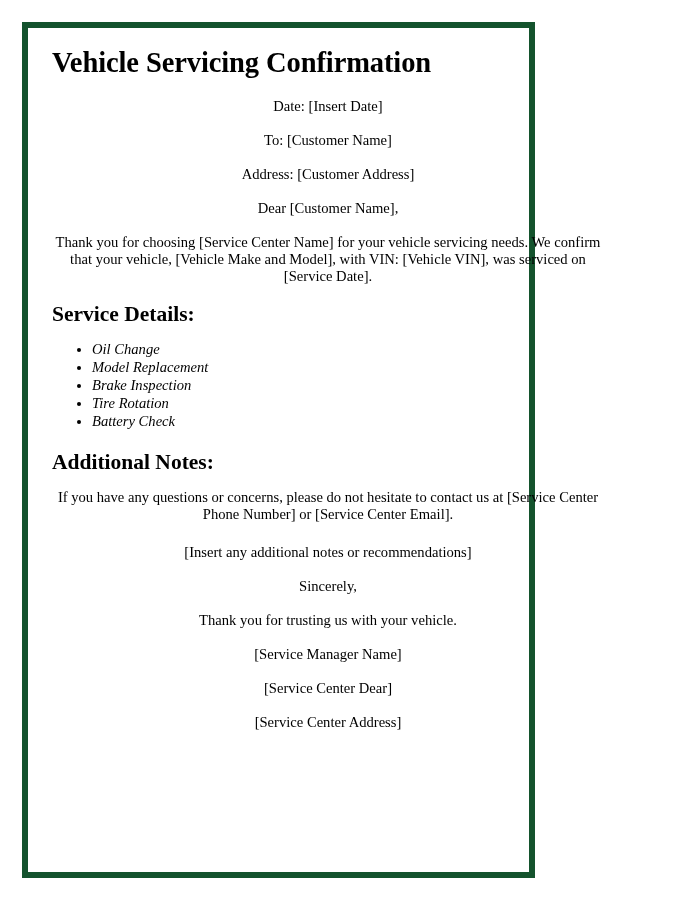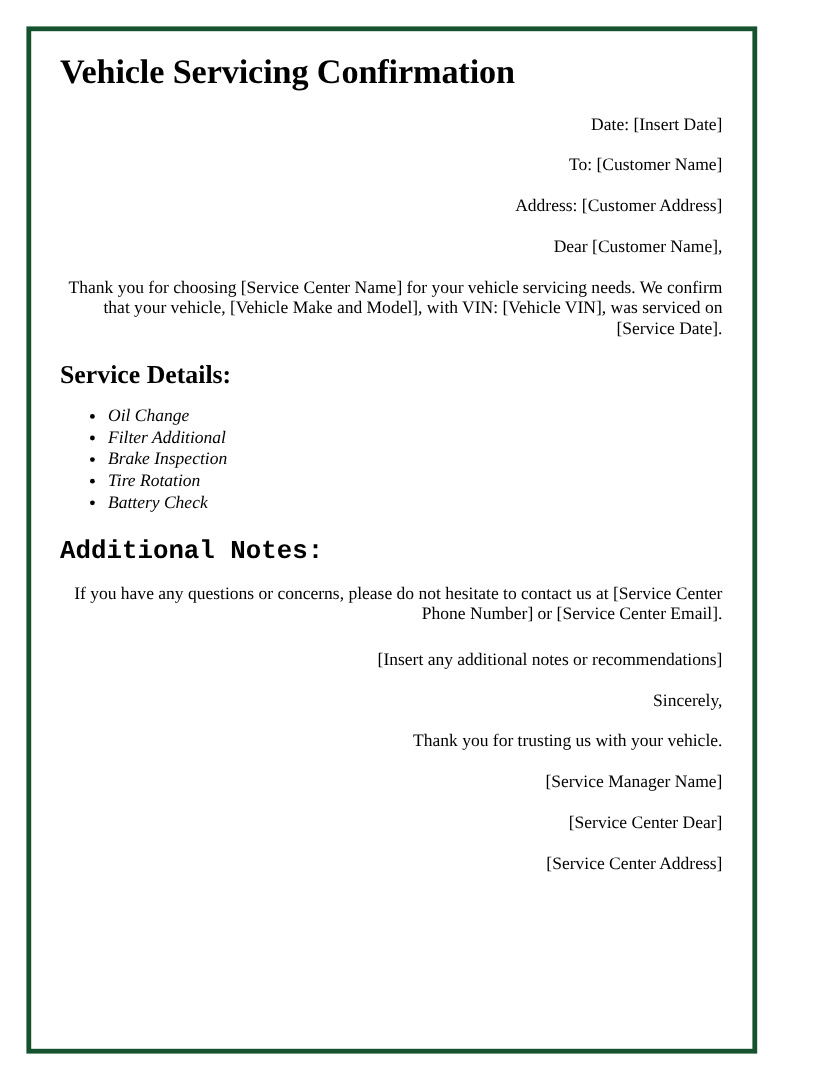--- a/index.html
+++ b/index.html
@@ -14,24 +14,24 @@
     overflow: hidden;
     font-family: "Liberation Serif", "DejaVu Serif", serif;
     color: #000000;
     -webkit-font-smoothing: antialiased;
   }
 
   .page {
     position: absolute;
     left: 22px;
     top: 22px;
-    width: 609px;
+    width: 513px;
     height: 856px;
     box-sizing: border-box;
-    border: 4px solid #14532d;
+    border: 6px solid #14532d;
     background: #ffffff;
   }
 
   .content {
     position: absolute;
     left: 24px;
     top: 18px;
     width: 552px;
   }
 
@@ -41,21 +41,21 @@
     line-height: 1.18;
     margin: 0 0 18px 0;
     letter-spacing: -0.1px;
     color: #000;
   }
 
   .para {
     font-size: 14.6px;
     line-height: 17px;
     margin: 0 0 17px 0;
-    text-align: right;
+    text-align: center;
     color: #000;
   }
 
   .section-heading {
     font-size: 21.5px;
     font-weight: bold;
     line-height: 1.2;
     margin: 14px 0 13px 0;
     color: #000;
   }
@@ -67,21 +67,21 @@
     font-style: italic;
   }
   ul.service-list li {
     font-size: 14.6px;
     line-height: 18px;
     margin: 0;
     padding: 0;
     color: #000;
   }
 
-  .gap-before-notes { margin-top: 20px; font-family: Liberation Mono, monospace; }
+  .gap-before-notes { margin-top: 20px; }
   .notes-first { margin-top: 21px; }
 </style>
 </head>
 <body>
 
 <div class="page">
   <div class="content">
 
     <h1 class="doc-title">Vehicle Servicing Confirmation</h1>
 
@@ -92,21 +92,21 @@
     <p class="para">Address: [Customer Address]</p>
 
     <p class="para">Dear [Customer Name],</p>
 
     <p class="para">Thank you for choosing [Service Center Name] for your vehicle servicing needs. We confirm that your vehicle, [Vehicle Make and Model], with VIN: [Vehicle VIN], was serviced on [Service Date].</p>
 
     <h2 class="section-heading">Service Details:</h2>
 
     <ul class="service-list">
       <li>Oil Change</li>
-      <li>Filter Additional</li>
+      <li>Model Replacement</li>
       <li>Brake Inspection</li>
       <li>Tire Rotation</li>
       <li>Battery Check</li>
     </ul>
 
     <h2 class="section-heading gap-before-notes">Additional Notes:</h2>
 
     <p class="para">If you have any questions or concerns, please do not hesitate to contact us at [Service Center Phone Number] or [Service Center Email].</p>
 
     <p class="para notes-first">[Insert any additional notes or recommendations]</p>

